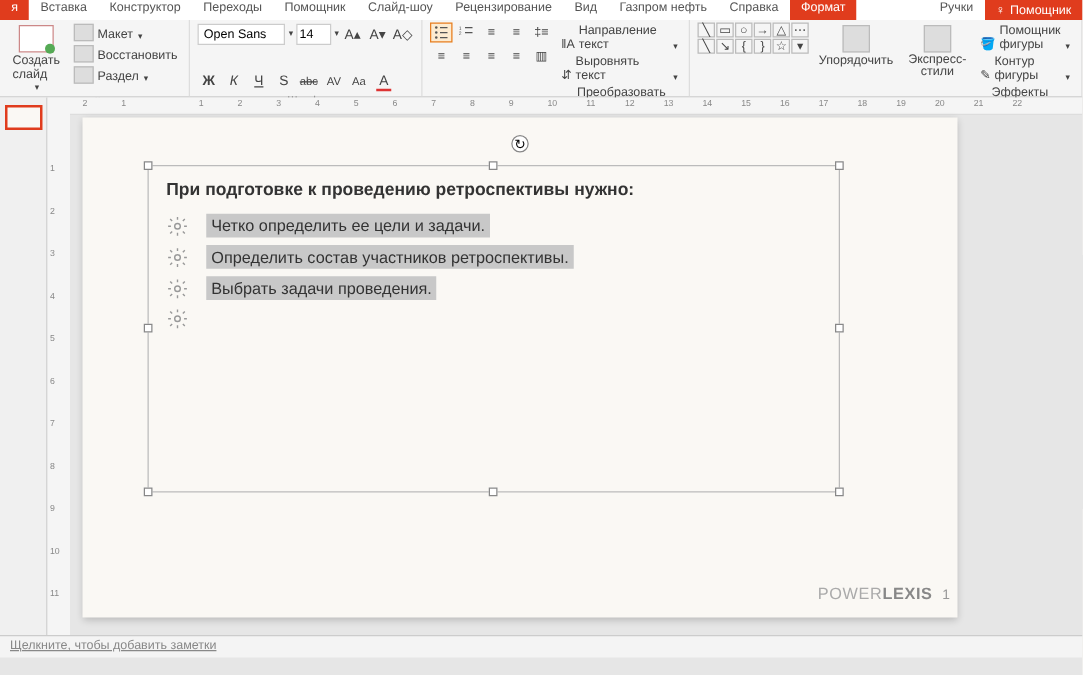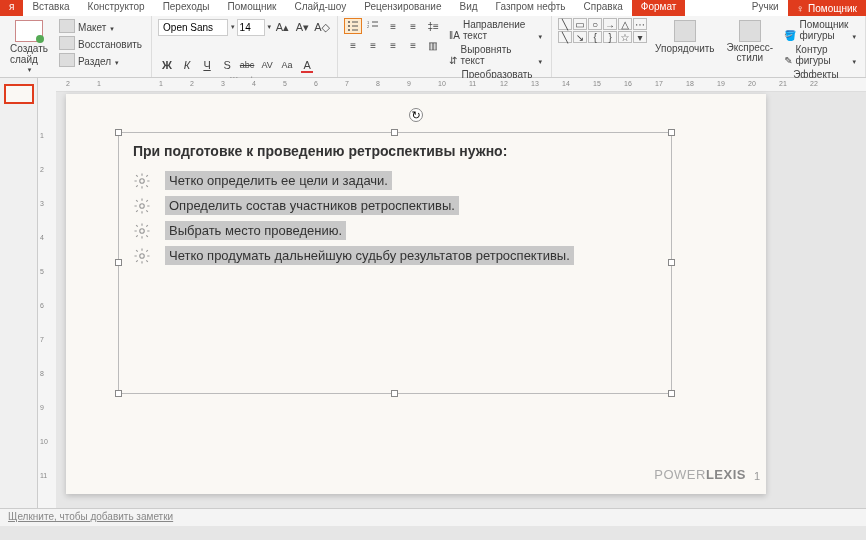--- a/index.html
+++ b/index.html
@@ -328,28 +328,27 @@
                 <circle cx="12" cy="12" r="3"></circle>
                 <path d="M12 2v3M12 19v3M4.2 4.2l2.1 2.1M17.7 17.7l2.1 2.1M2 12h3M19 12h3M4.2 19.8l2.1-2.1M17.7 6.3l2.1-2.1"></path>
               </svg>
               <span class="bullet-text">Определить состав участников ретроспективы.</span>
             </div>
             <div class="bullet-row">
               <svg class="gear-icon" viewBox="0 0 24 24" fill="none" stroke="#999" stroke-width="1.5">
                 <circle cx="12" cy="12" r="3"></circle>
                 <path d="M12 2v3M12 19v3M4.2 4.2l2.1 2.1M17.7 17.7l2.1 2.1M2 12h3M19 12h3M4.2 19.8l2.1-2.1M17.7 6.3l2.1-2.1"></path>
               </svg>
-              <span class="bullet-text">Выбрать место проведению.</span>
+              <span class="bullet-text">Выбрать задачи проведения.</span>
             </div>
             <div class="bullet-row">
               <svg class="gear-icon" viewBox="0 0 24 24" fill="none" stroke="#999" stroke-width="1.5">
                 <circle cx="12" cy="12" r="3"></circle>
                 <path d="M12 2v3M12 19v3M4.2 4.2l2.1 2.1M17.7 17.7l2.1 2.1M2 12h3M19 12h3M4.2 19.8l2.1-2.1M17.7 6.3l2.1-2.1"></path>
               </svg>
-              <span class="bullet-text">Четко продумать дальнейшую судьбу результатов ретроспективы.</span>
             </div>
           </div>
       </div>
       <div class="watermark">
         <span>POWER</span><span class="bold-part">LEXIS</span>
       </div>
       <div class="page-num">1</div>
     </div>
   </div>
 </div>

